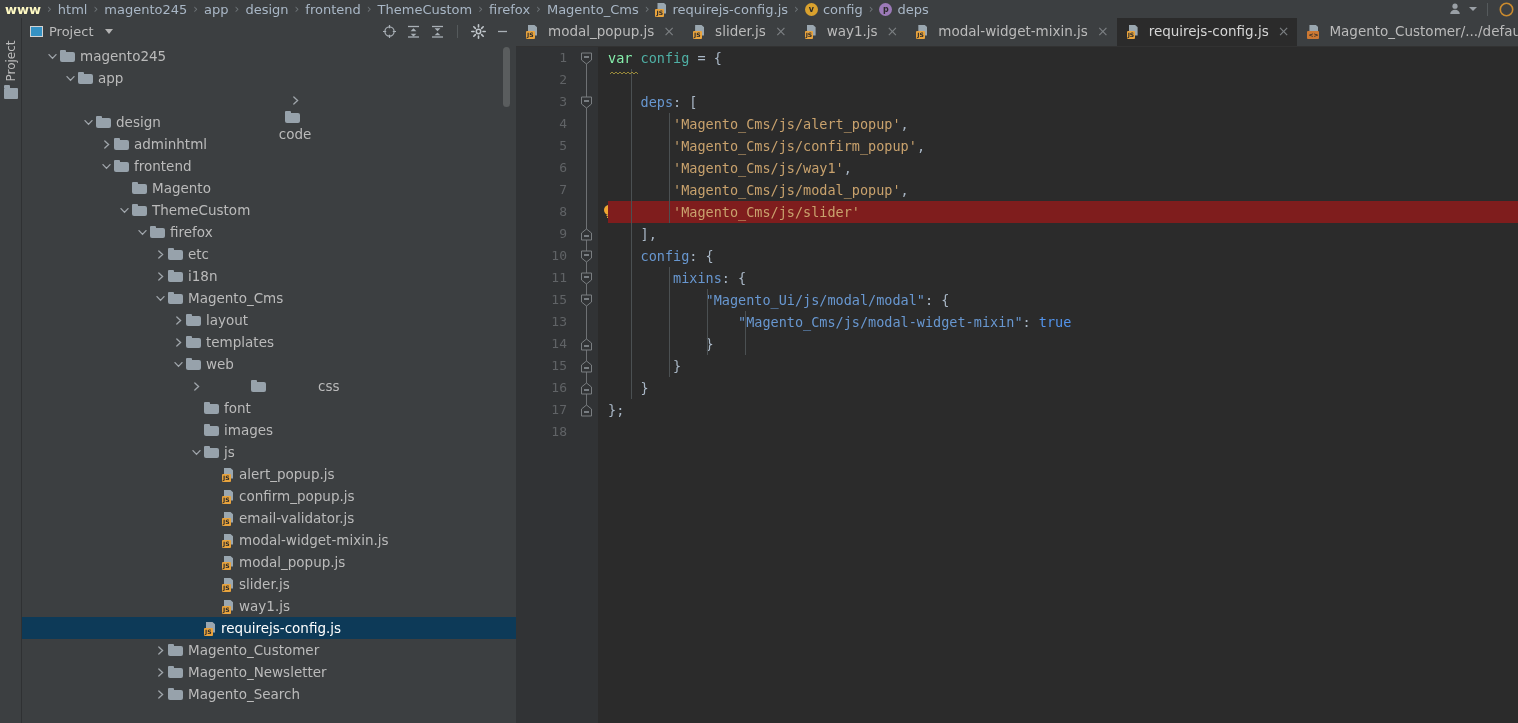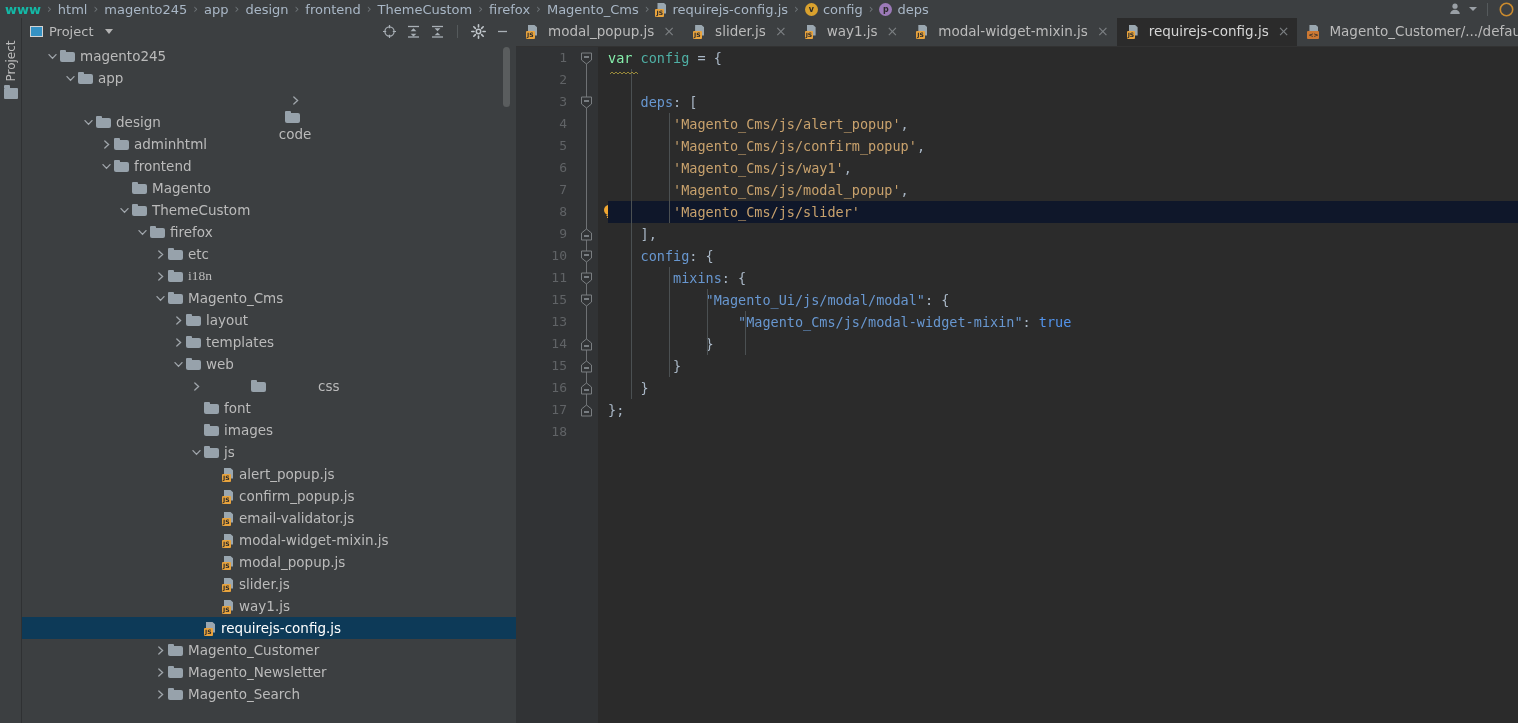--- a/index.html
+++ b/index.html
@@ -14,21 +14,21 @@
   
   .navbar {
     position: absolute; left: 0; top: 0; width: 1518px; height: 18px;
     background: #3c3f41;
     display: flex; align-items: center;
     padding-left: 4px;
     font-size: 13px; color: #a9b7c6;
     white-space: nowrap; overflow: hidden;
   }
   .crumb { display: inline-flex; align-items: center; color: #a9b7c6; padding: 0 1px; }
-  .crumb.bold { font-weight: bold; color: #14b8a6; }
+  .crumb.bold { font-weight: bold; color: #fef9c3; }
   .crumb-sep { color: #6e7478; padding: 0 5px; font-size: 12px; }
   .navbar-right {
     position: absolute; right: 0; top: 0; height: 18px;
     display: flex; align-items: center; gap: 2px; padding-right: 2px;
   }
   .sep-v { width: 1px; height: 13px; background: #555a5c; margin: 0 6px; }
 
   
   .ic {
     display: inline-block; position: relative; flex: none;
@@ -197,21 +197,21 @@
   .bulb {
     position: absolute; left: 26px; width: 14px; height: 16px;
   }
   .code-lines {
     position: relative; flex: 1; padding-left: 10px; overflow: hidden;
   }
   .cline {
     height: 22px; line-height: 22px; white-space: pre;
     color: #a9b7c6;
   }
-  .cline.current { background: #0f172a; }
+  .cline.current { background: #7f1d1d; }
   .indent-guide {
     position: absolute; width: 1px; background: #4b5052;
   }
   .kw { color: #86efac; }
   .id-green { color: #4fb0a5; }
   .prop { color: #6897d0; }
   .str { color: #c9a26d; }
   .punct { color: #a9b7c6; }
   .bool { color: #5394ec; }
   .squig {
@@ -429,21 +429,21 @@
           </div>
           <div class="tree-row" style="padding-left: 130px;">
             <span class="arrow">
               <svg width="9" height="9" viewBox="0 0 9 9">
                 <path d="M2.8 1 L6.6 4.5 L2.8 8" fill="none" stroke="#a0a6ab" stroke-width="1.3" stroke-linecap="round"></path>
               </svg>
             </span>
             <span class="ic-folder"></span>
             <span class="tree-label">etc</span>
           </div>
-          <div class="tree-row" style="padding-left: 130px; font-family: Liberation Serif, serif;">
+          <div class="tree-row" style="padding-left: 130px;">
             <span class="arrow">
               <svg width="9" height="9" viewBox="0 0 9 9">
                 <path d="M2.8 1 L6.6 4.5 L2.8 8" fill="none" stroke="#a0a6ab" stroke-width="1.3" stroke-linecap="round"></path>
               </svg>
             </span>
             <span class="ic-folder"></span>
             <span class="tree-label">i18n</span>
           </div>
           <div class="tree-row" style="padding-left: 130px;">
             <span class="arrow">

